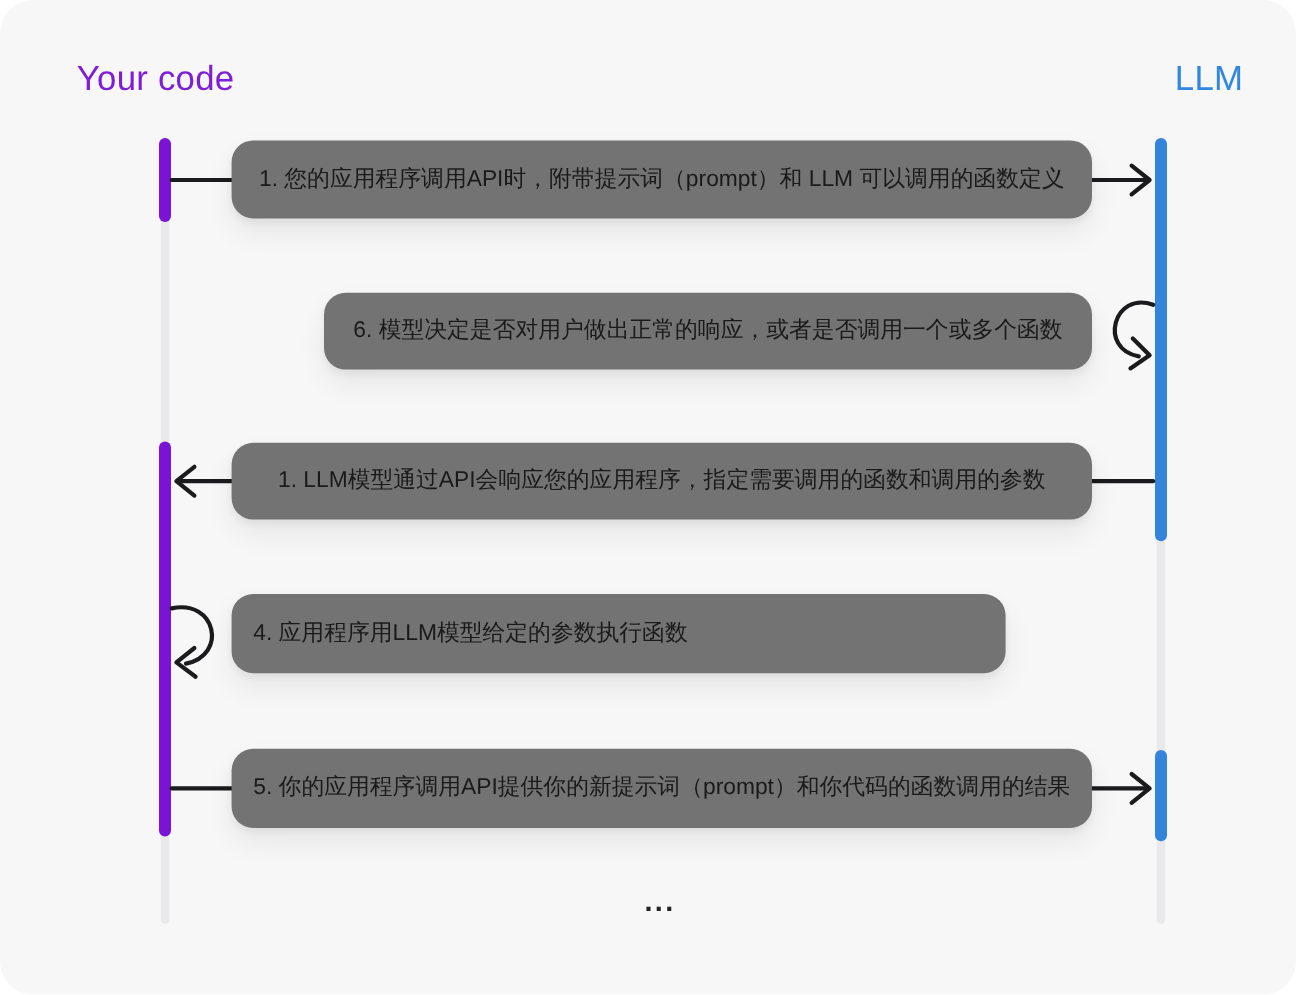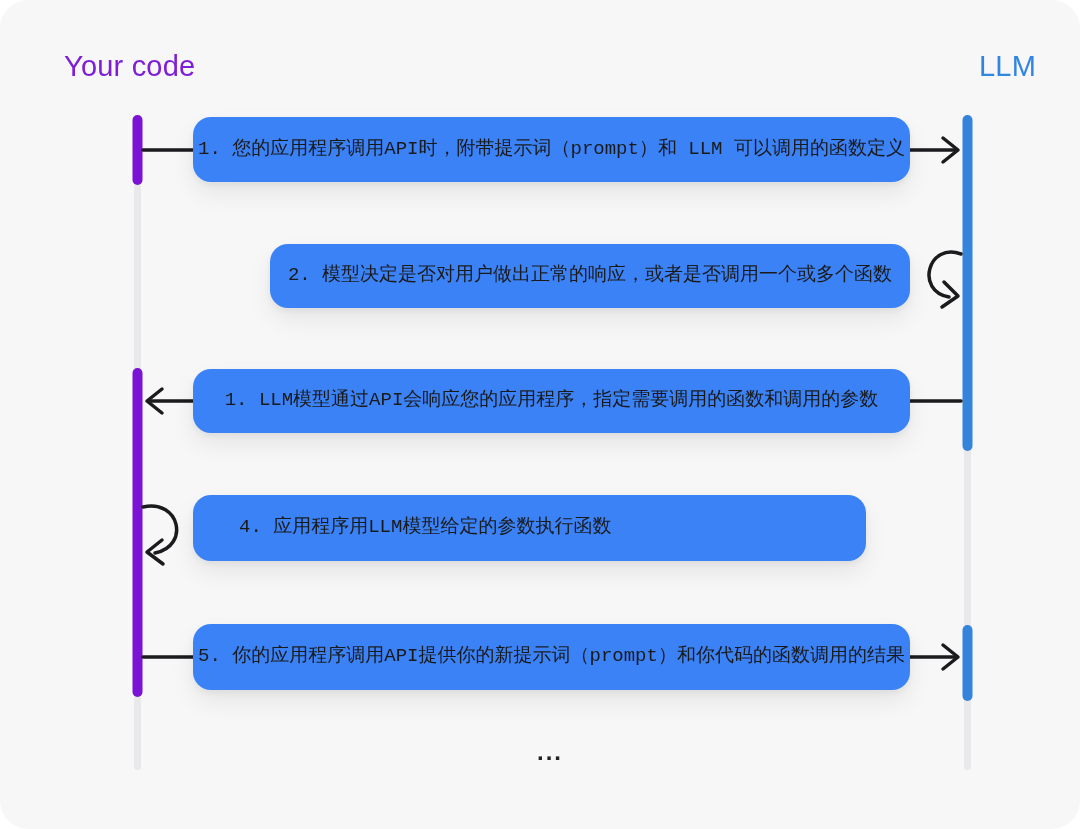--- a/index.html
+++ b/index.html
@@ -12,25 +12,25 @@
     position:absolute;inset:0;border-radius:28px;background:#f7f7f8;
   }
   .actor-label{
     position:absolute;top:50px;font-size:29px;font-weight:400;letter-spacing:.2px;
   }
   .actor-left{left:64px;color:#7e1ed6;}
   .actor-right{left:937px;color:#3186e0;margin-left:42px;}
   .svg-layer{position:absolute;left:0;top:0;width:1080px;height:829px;}
   .msg-box{
     position:absolute;display:flex;align-items:center;justify-content:center;
-    background:#3b82f6;border-radius:18px;
+    background:#737373;border-radius:18px;
     box-shadow:0 12px 24px rgba(0,0,0,.07),0 3px 6px rgba(0,0,0,.05);
-    color:#1a1a1a;font-size:19px;line-height:1.35;white-space:nowrap;font-family:Liberation Mono, monospace;
+    color:#1a1a1a;font-size:19px;line-height:1.35;white-space:nowrap;
   }
-  .msg-box.align-left{justify-content:flex-start;padding-left:46px;}
+  .msg-box.align-left{justify-content:flex-start;padding-left:18px;}
   .box1{left:193px;top:117px;width:717px;height:65px;}
   .box2{left:270px;top:244px;width:640px;height:64px;}
   .box3{left:193px;top:369px;width:717px;height:64px;}
   .box4{left:193px;top:495px;width:627px;height:66px;}
   .box5{left:193px;top:624px;width:717px;height:66px;}
   .ellipsis{
     position:absolute;left:510px;top:738px;width:80px;text-align:center;
     font-size:24px;font-weight:700;color:#222;letter-spacing:2px;
   }
 </style>
@@ -70,21 +70,21 @@
 
       <path d="M 143 657 H 956"></path>
       <path d="M 943 645 L 958 657 L 943 669"></path>
     </g>
   </svg>
 
   <div class="msg-box box1">
     <span>1. 您的应用程序调用API时，附带提示词（prompt）和 LLM 可以调用的函数定义</span>
   </div>
   <div class="msg-box box2">
-    <span>2. 模型决定是否对用户做出正常的响应，或者是否调用一个或多个函数</span>
+    <span>6. 模型决定是否对用户做出正常的响应，或者是否调用一个或多个函数</span>
   </div>
   <div class="msg-box box3">
     <span>1. LLM模型通过API会响应您的应用程序，指定需要调用的函数和调用的参数</span>
   </div>
   <div class="msg-box box4 align-left">
     <span>4. 应用程序用LLM模型给定的参数执行函数</span>
   </div>
   <div class="msg-box box5">
     <span>5. 你的应用程序调用API提供你的新提示词（prompt）和你代码的函数调用的结果</span>
   </div>

